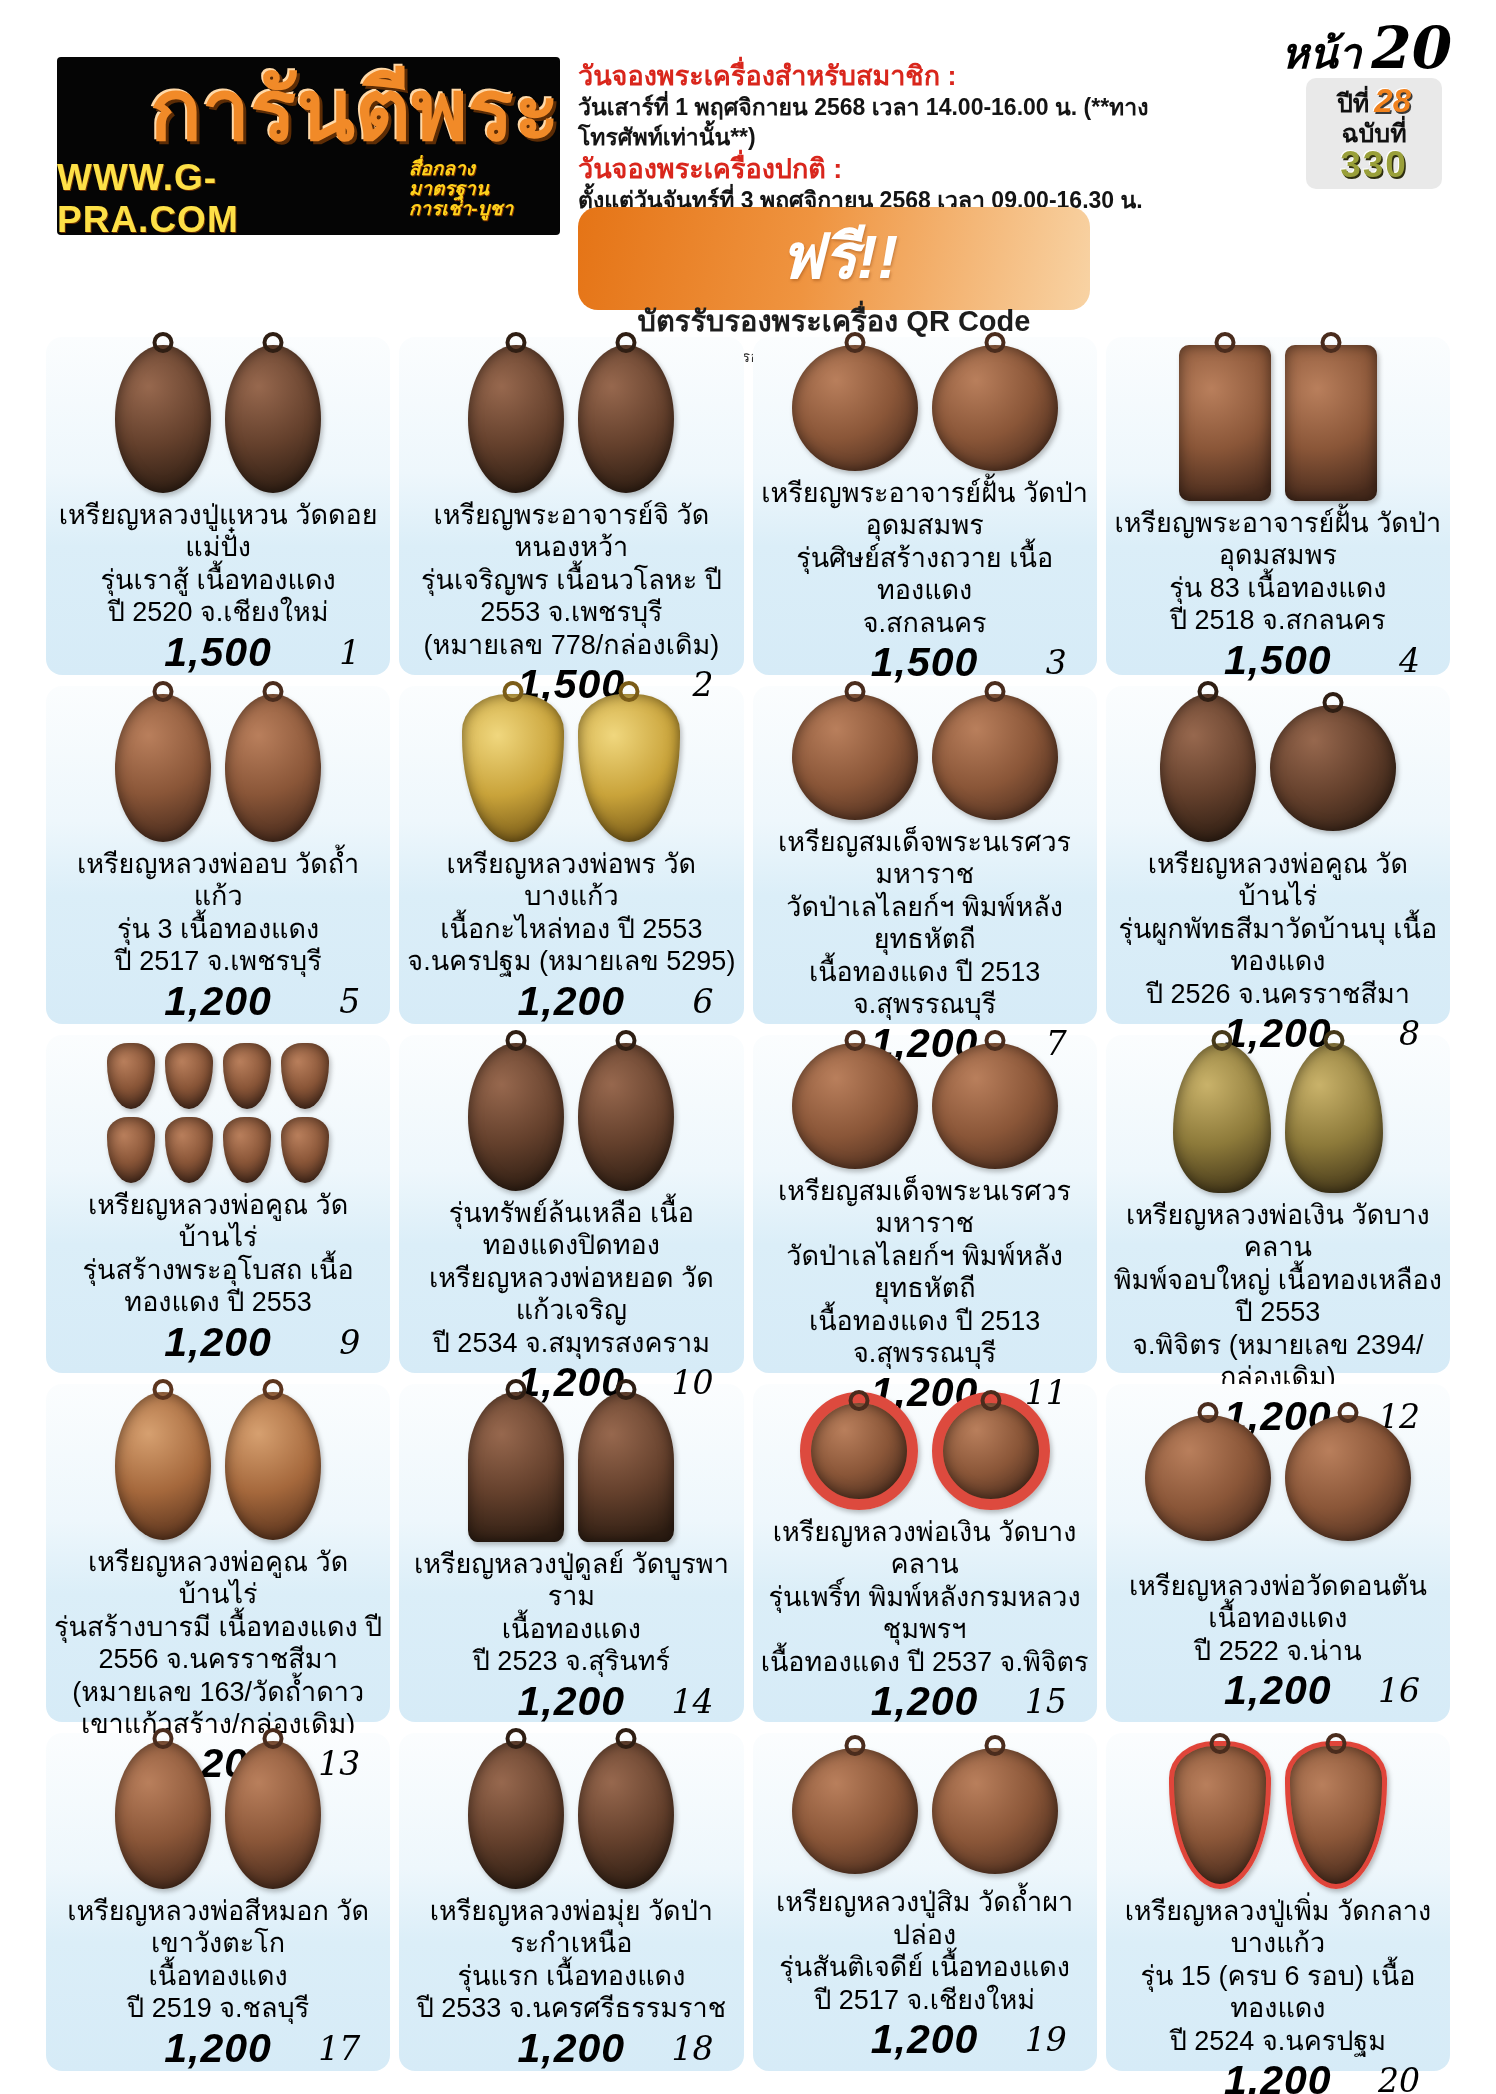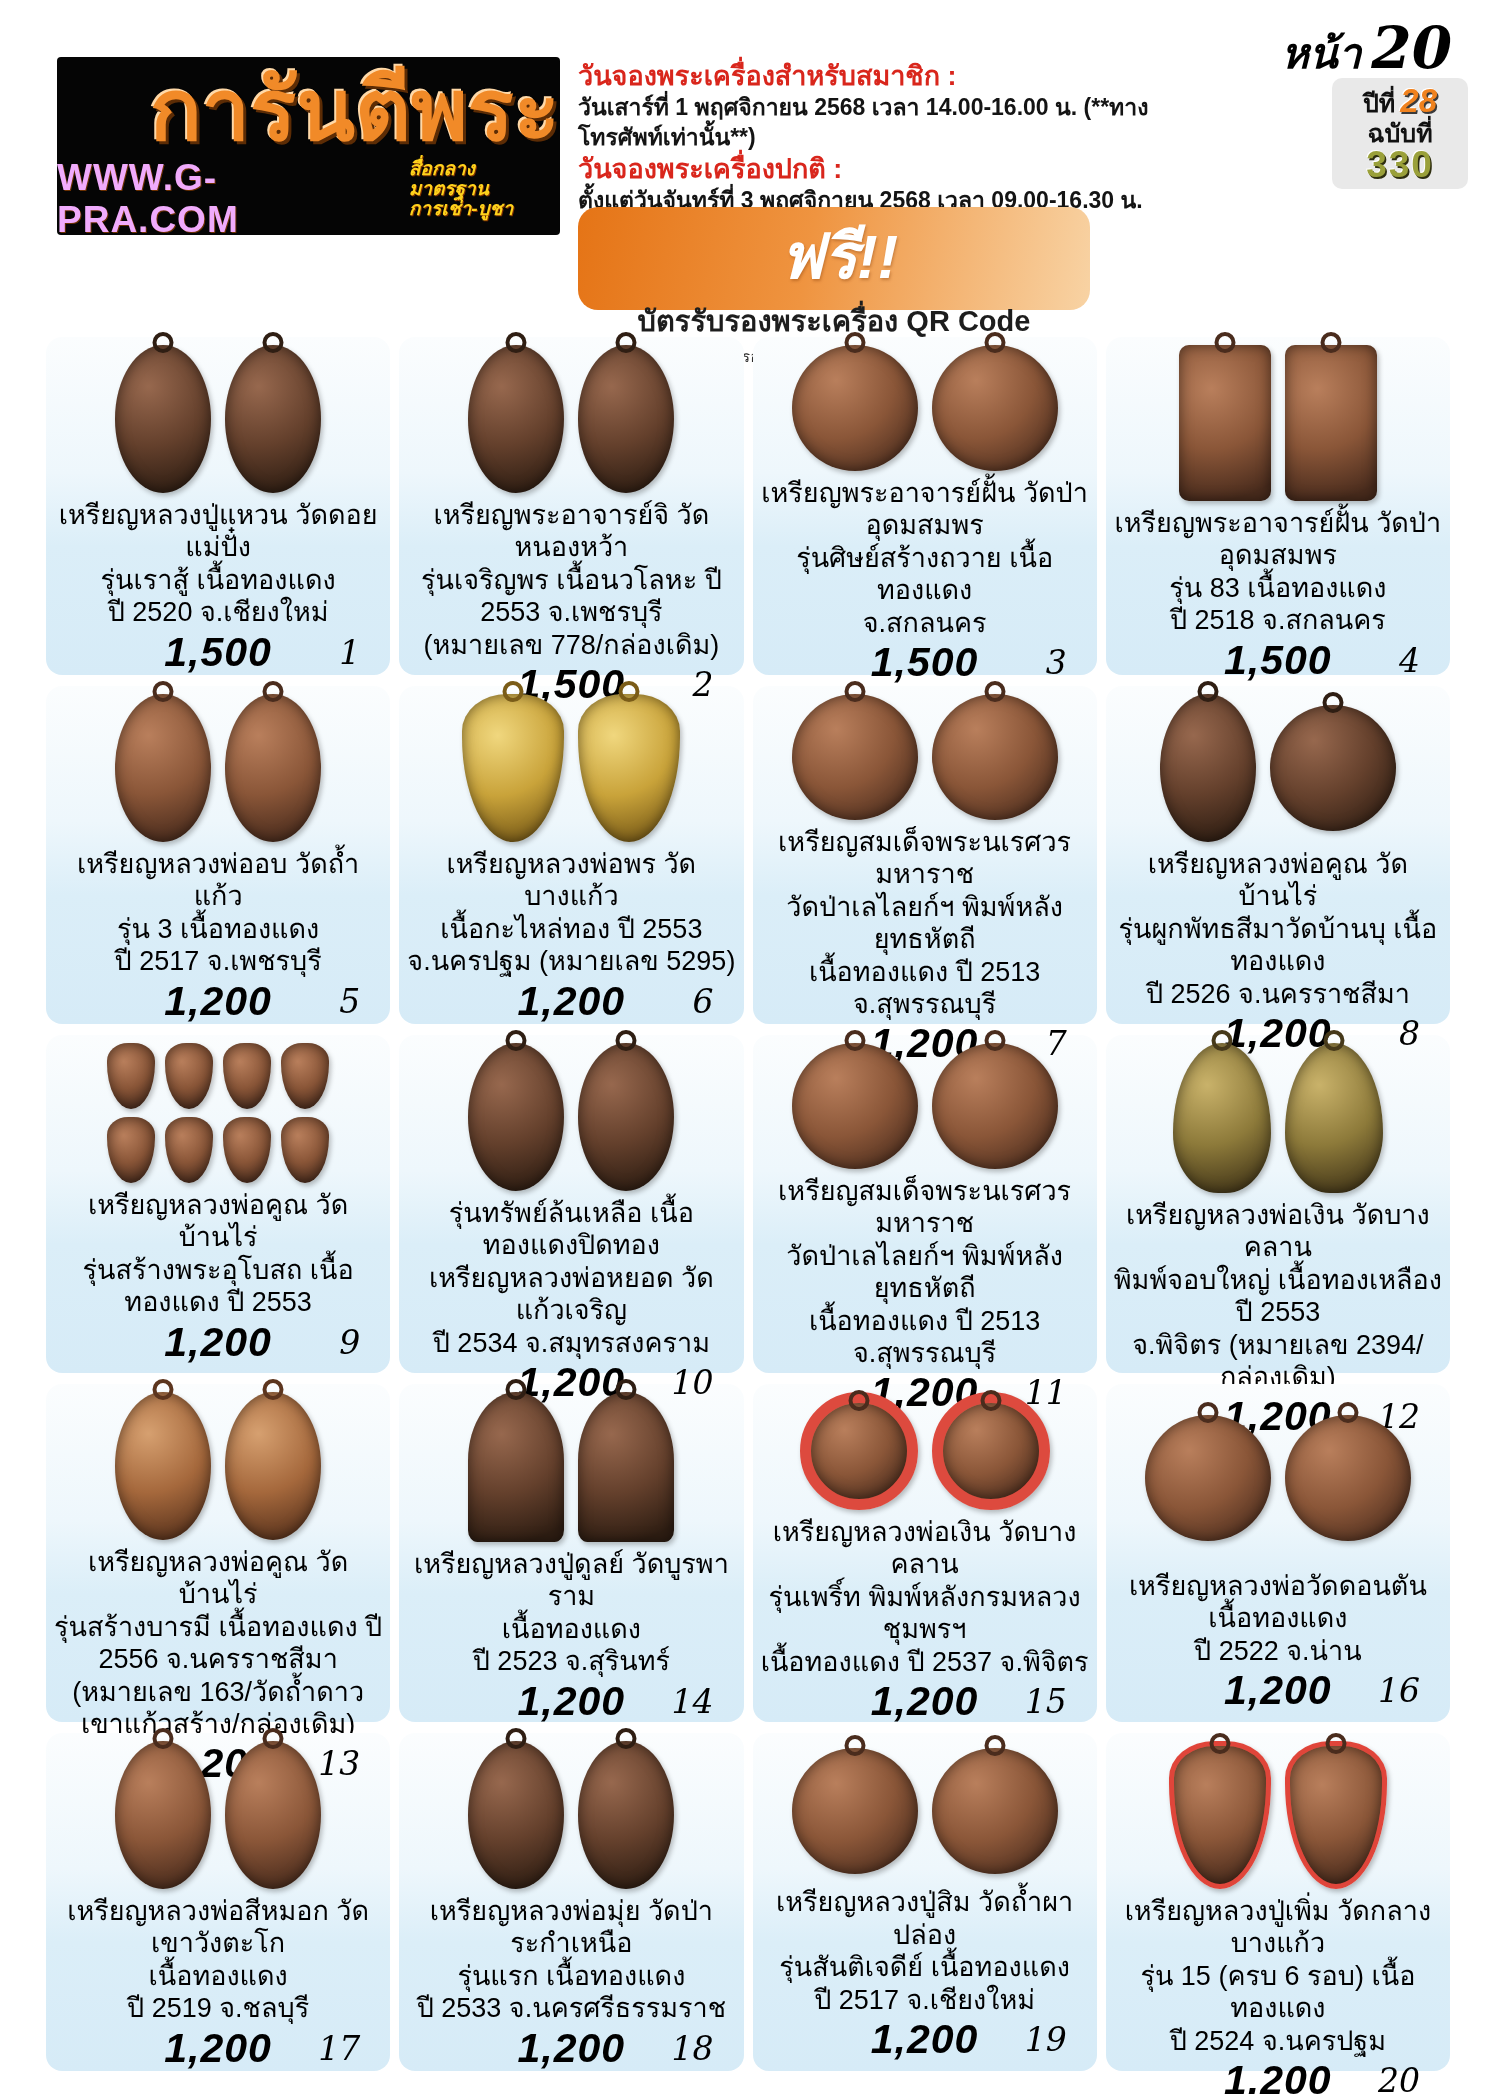--- a/index.html
+++ b/index.html
@@ -7,21 +7,21 @@
     font-family:"Liberation Sans","DejaVu Sans",sans-serif; overflow:hidden; }
   .page { position:relative; width:1496px; height:2094px; }
 
   
   .logo-box { position:absolute; left:57px; top:57px; width:503px; height:178px;
     background:#050505; border-radius:4px; color:#fff; overflow:hidden; }
   .logo-title { text-align:right; margin-top:10px; font-size:86px; line-height:1.0;
     font-weight:800; color:#f18a28;
     text-shadow: 3px 3px 0 #5c2c05, -2px -2px 0 #ffd9a8, 0 0 2px #000; }
   .logo-bottom { display:flex; align-items:flex-start; justify-content:center; gap:10px; margin-top:4px; }
-  .logo-url { font-size:37px; font-weight:800; color:#f0abfc;
+  .logo-url { font-size:37px; font-weight:800; color:#fde047;
     text-shadow:1px 1px 0 #6b3000; letter-spacing:1px; }
   .logo-tags { display:flex; flex-direction:column; line-height:1.05; padding-top:2px; }
   .logo-tag { color:#ffd21c; font-size:19px; font-weight:700; font-style:italic;
     text-shadow:1px 1px 0 #803000; }
 
   .schedule { position:absolute; left:578px; top:60px; width:580px; }
   .sched-label { color:#d9261c; font-weight:800; font-size:27px; line-height:1.22; }
   .sched-value { color:#141414; font-weight:700; font-size:23px; line-height:1.3; }
 
   .promo { position:absolute; left:578px; top:207px; width:512px; height:103px;
@@ -31,21 +31,21 @@
     text-shadow:1px 2px 3px rgba(120,50,0,.35); margin:0 18px 0 28px; }
   .promo-right { display:flex; flex-direction:column; justify-content:center; }
   .promo-title { font-size:29px; font-weight:600; color:#1d1d1d; line-height:1.15; }
   .promo-note { font-size:15.5px; color:#2c2c2c; margin-top:6px; }
 
   .pageno { position:absolute; right:44px; top:14px; font-style:italic; color:#000;
     font-family:"DejaVu Serif","Liberation Serif",serif; white-space:nowrap; }
   .pageno .pl { font-size:42px; font-weight:600; }
   .pageno .pn { font-size:58px; font-weight:700; margin-left:10px; }
 
-  .issue-badge { position:absolute; right:28px; top:78px; width:136px; padding:6px 4px 4px;
+  .issue-badge { position:absolute; right:54px; top:78px; width:136px; padding:6px 4px 4px;
     background:#e9e9e9; border-radius:10px; text-align:center; line-height:1.05; }
   .ib-row1 { font-size:25px; font-weight:700; color:#111; }
   .ib-year { font-size:33px; font-weight:800; color:#f0821e; margin-left:5px;
     text-shadow:1.5px 1.5px 0 #3a3a3a, -1px -1px 0 #fff; font-style:italic; }
   .ib-row2 { font-size:25px; font-weight:700; color:#111; margin-top:1px; }
   .ib-issue { font-size:37px; font-weight:800; color:#9aa03a; letter-spacing:2px;
     text-shadow:1.5px 1.5px 0 #2e2e10, -1px -1px 0 #ffffff; }
 
   
   .grid { position:absolute; left:46px; top:337px; width:1404px;

